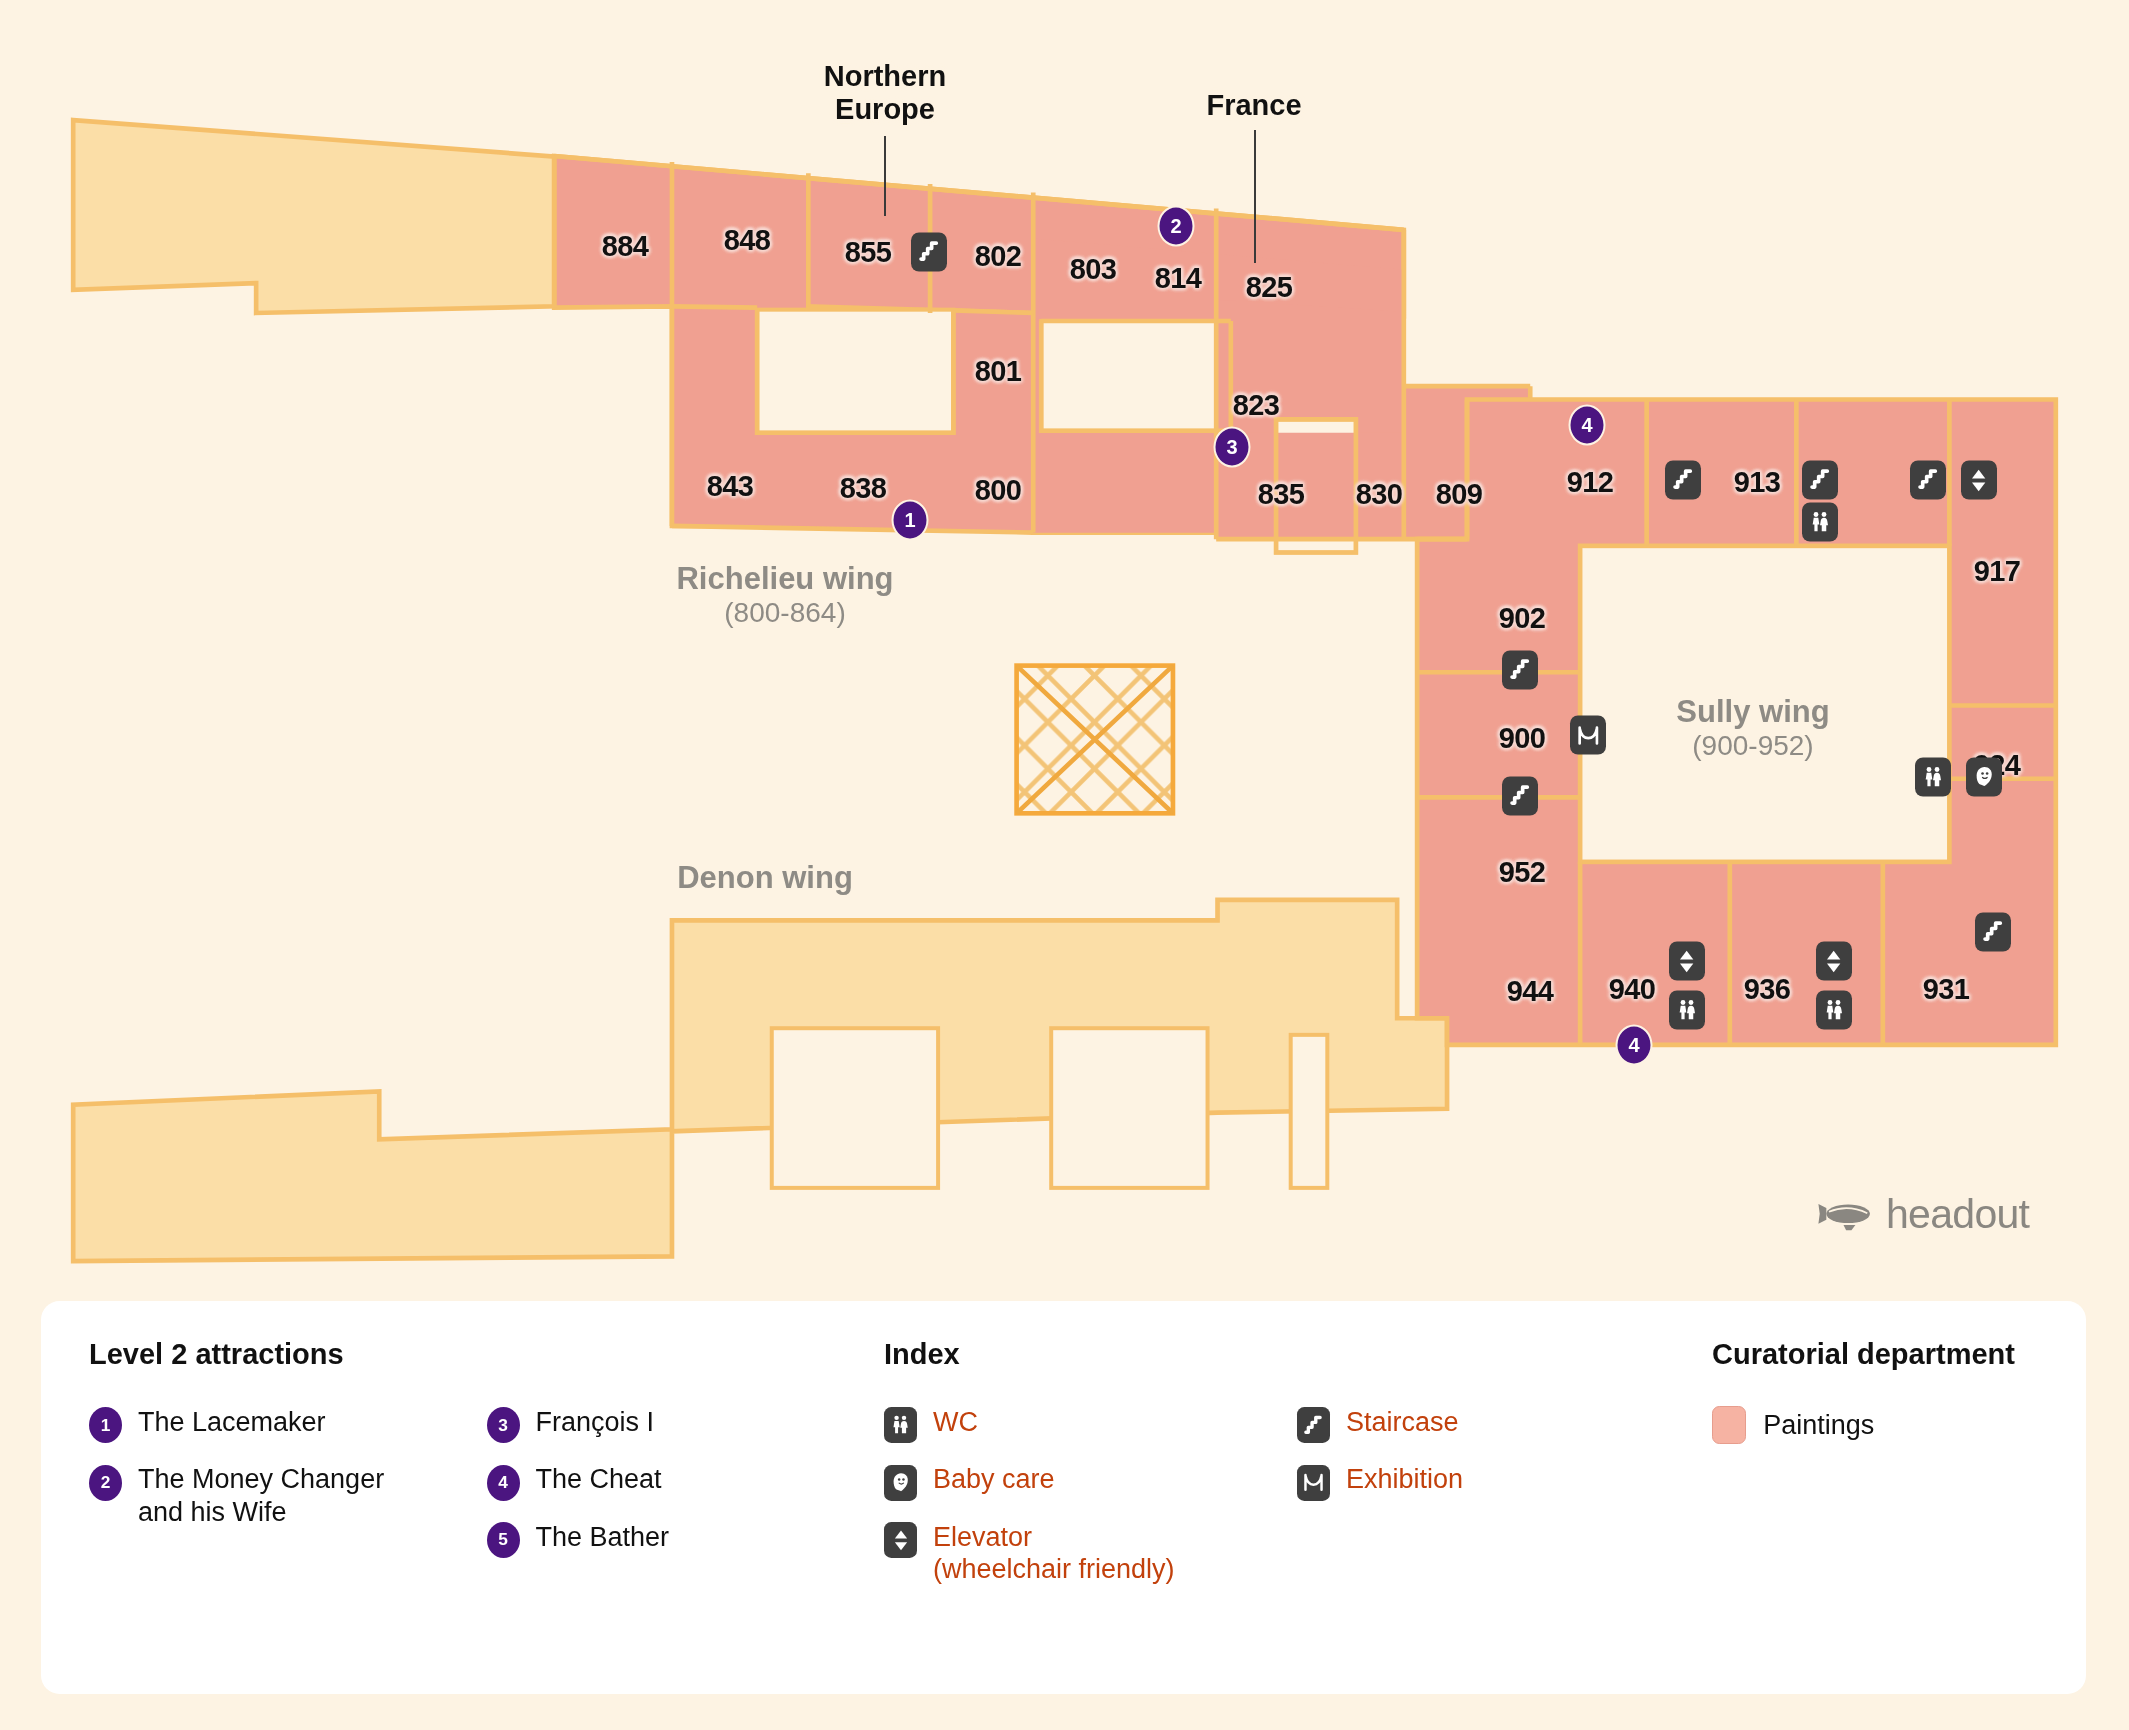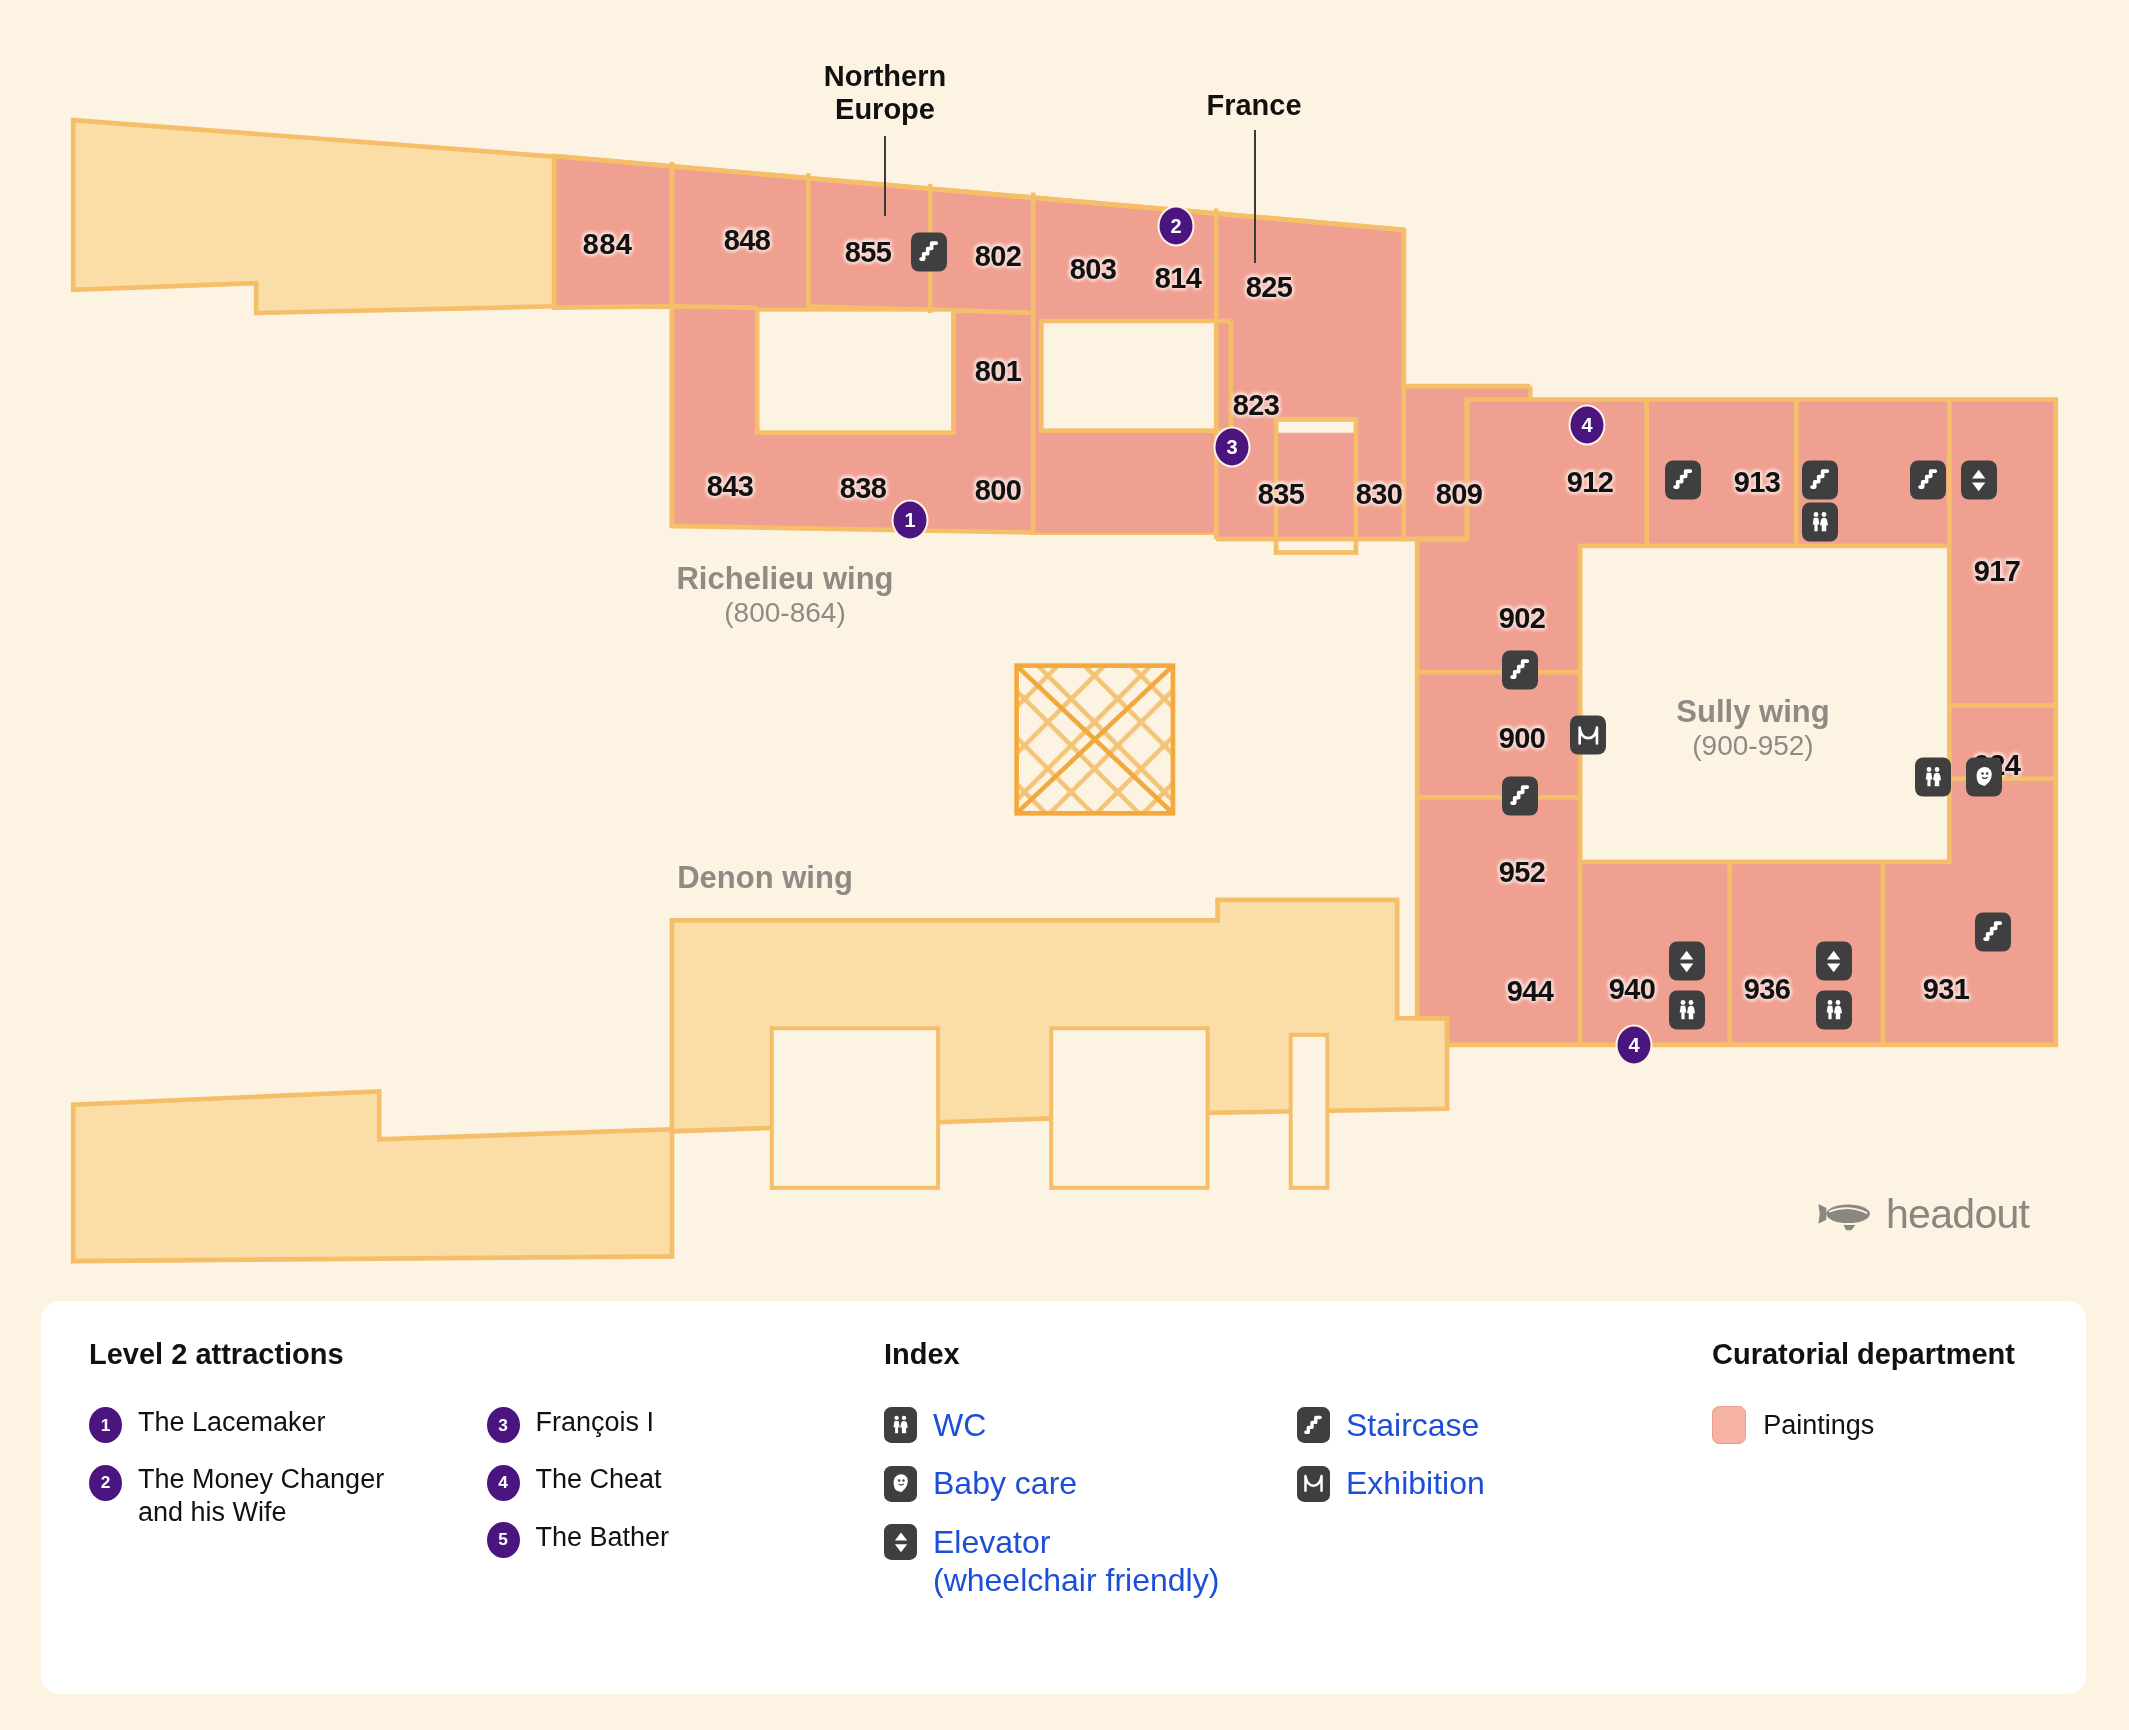--- a/index.html
+++ b/index.html
@@ -71,21 +71,21 @@
   .attr-label{font-size:27px;color:#111;line-height:1.22;white-space:pre-line;}
 
   .index-wrap{display:flex;}
   .index-group{width:413px;}
   .index-item{display:flex;align-items:flex-start;margin-bottom:20px;}
   .idx-icon{
     width:33px;height:36px;border-radius:7.3px;background:#3f3f3f;
     display:flex;align-items:center;justify-content:center;
     flex:0 0 auto;margin-right:16px;margin-top:1.3px;
   }
-  .idx-label{font-size:32px;color:#1d4ed8;line-height:1.2;white-space:pre-line;}
+  .idx-label{font-size:27px;color:#c2410c;line-height:1.2;white-space:pre-line;}
 
   .dept-item{display:flex;align-items:center;}
   .dept-swatch{width:32px;height:36px;border-radius:7.3px;background:#f6b3a3;border:1.3px solid #e79d8d;margin-right:17.3px;flex:0 0 auto;}
   .dept-label{font-size:27px;color:#111;}
 
   
   #brand{position:absolute;left:1817px;top:1191px;display:flex;align-items:center;}
   #brand .brand-text{font-size:41px;color:#8a8781;margin-left:12px;letter-spacing:-0.7px;}
 </style>
 </head>
@@ -188,21 +188,21 @@
     <div class="wl-range">(800-864)</div>
   </div>
   <div class="ovl wing-label" style="left:765px;top:878px;">
     <div class="wl-name">Denon wing</div>
   </div>
   <div class="ovl wing-label" style="left:1753px;top:729px;">
     <div class="wl-name">Sully wing</div>
     <div class="wl-range">(900-952)</div>
   </div>
 
-  <div class="ovl room-num" style="left:607px;top:246px;font-family:Liberation Mono, monospace;">884</div>
+  <div class="ovl room-num" style="left:625px;top:246px;">884</div>
   <div class="ovl room-num" style="left:747px;top:240px;">848</div>
   <div class="ovl room-num" style="left:868px;top:252px;">855</div>
   <div class="ovl room-num" style="left:998px;top:256px;">802</div>
   <div class="ovl room-num" style="left:1093px;top:269px;">803</div>
   <div class="ovl room-num" style="left:1178px;top:278px;">814</div>
   <div class="ovl room-num" style="left:1269px;top:287px;">825</div>
   <div class="ovl room-num" style="left:998px;top:371px;">801</div>
   <div class="ovl room-num" style="left:1256px;top:379px;margin-top:26px;">823</div>
   <div class="ovl room-num" style="left:730px;top:486px;">843</div>
   <div class="ovl room-num" style="left:863px;top:488px;">838</div>

